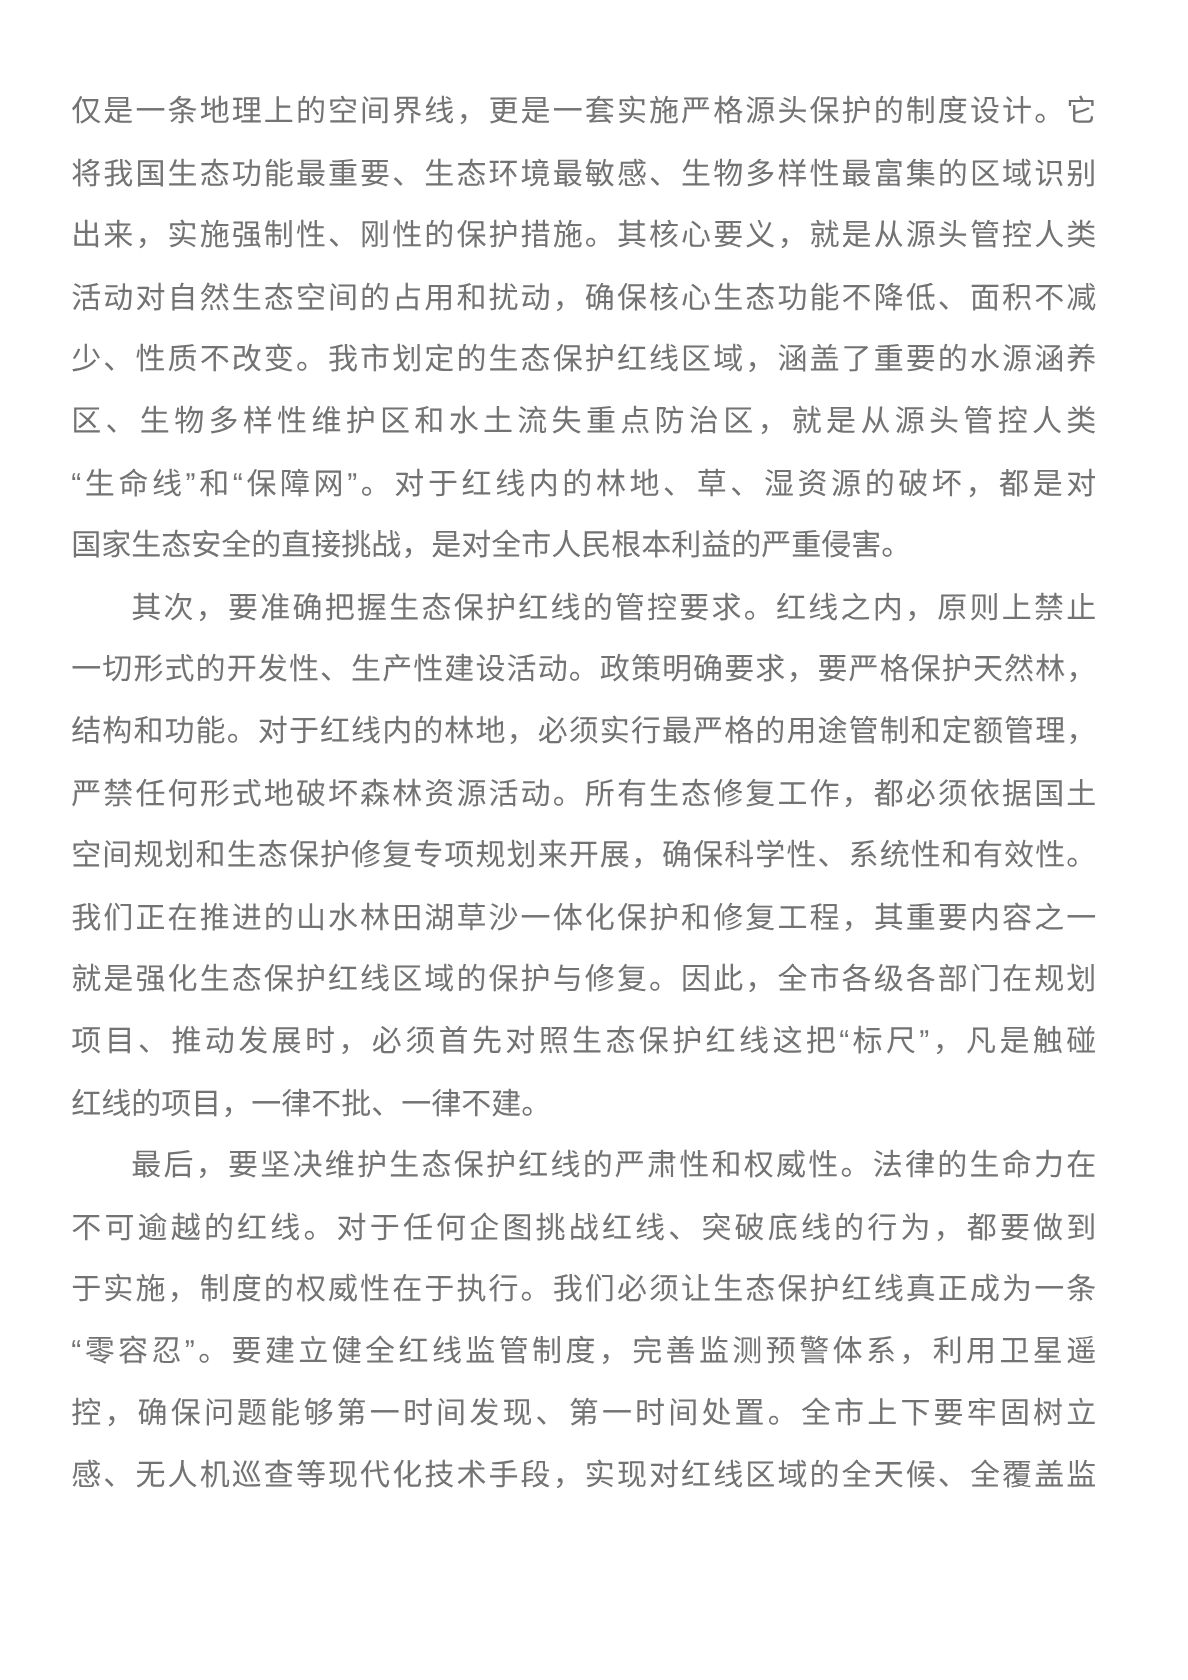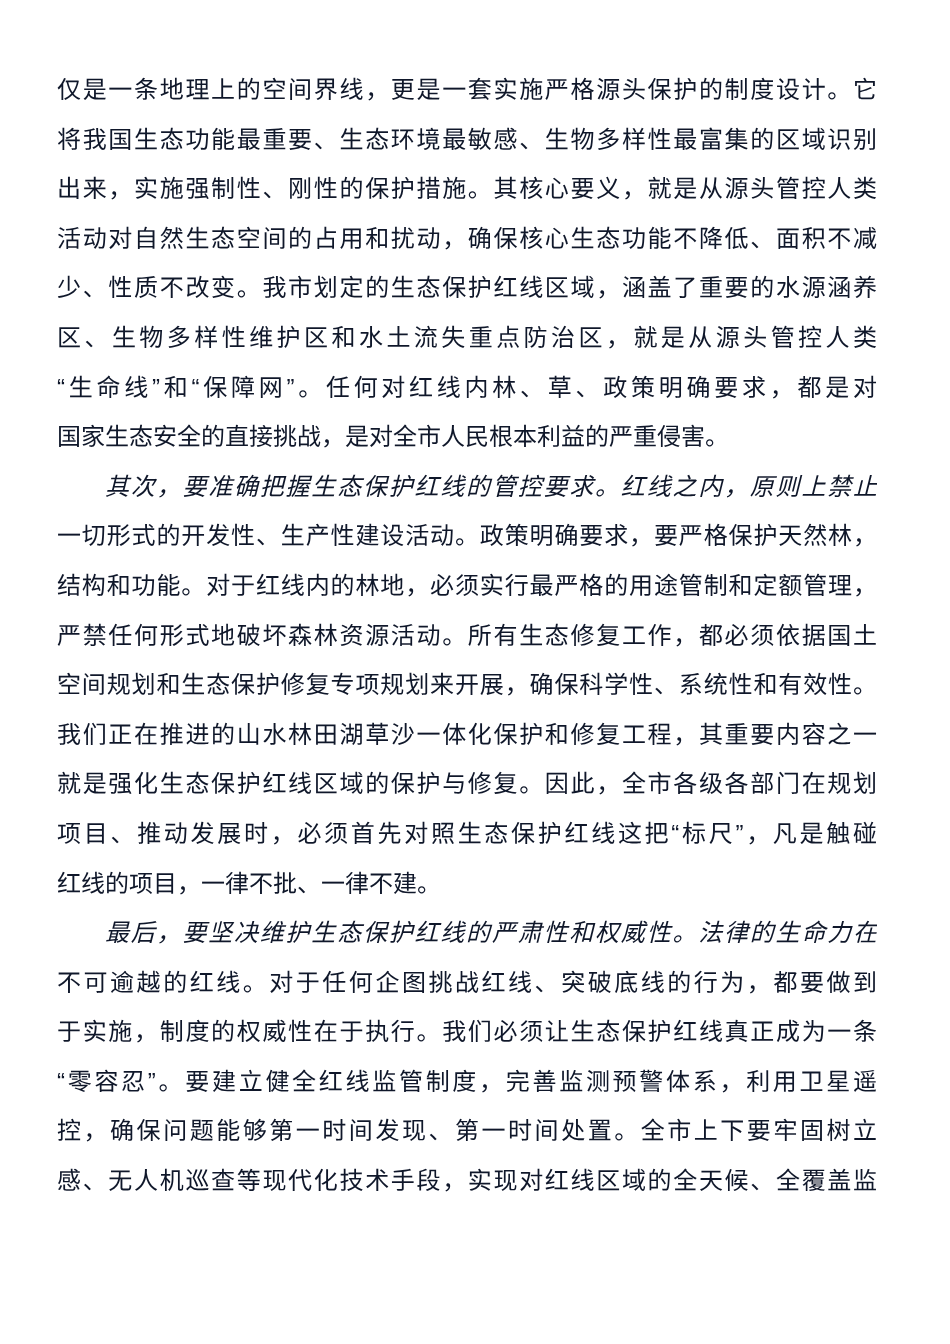--- a/index.html
+++ b/index.html
@@ -18,46 +18,45 @@
     position: absolute;
     left: 57px;
     top: 65px;
     width: 820px;
     color: #000000;
   }
   .line {
     height: 49.6px;
     line-height: 49.6px;
     font-size: 24px;
-    color: #0f172a;
+    color: #737373;
     text-align: justify;
     text-align-last: justify;
     overflow: hidden;
     white-space: normal;
     letter-spacing: 0;
   }
   .line.indent {
     text-indent: 2em;
-    font-style: italic;
   }
   .line.para-end {
     text-align-last: left;
   }
 </style>
 </head>
 <body>
 
 <div class="page">
   <div class="line">仅是一条地理上的空间界线，更是一套实施严格源头保护的制度设计。它</div>
   <div class="line">将我国生态功能最重要、生态环境最敏感、生物多样性最富集的区域识别</div>
   <div class="line">出来，实施强制性、刚性的保护措施。其核心要义，就是从源头管控人类</div>
   <div class="line">活动对自然生态空间的占用和扰动，确保核心生态功能不降低、面积不减</div>
   <div class="line">少、性质不改变。我市划定的生态保护红线区域，涵盖了重要的水源涵养</div>
   <div class="line">区、生物多样性维护区和水土流失重点防治区，就是从源头管控人类</div>
-  <div class="line">“生命线”和“保障网”。任何对红线内林、草、政策明确要求，都是对</div>
+  <div class="line">“生命线”和“保障网”。对于红线内的林地、草、湿资源的破坏，都是对</div>
   <div class="line para-end">国家生态安全的直接挑战，是对全市人民根本利益的严重侵害。</div>
   <div class="line indent">其次，要准确把握生态保护红线的管控要求。红线之内，原则上禁止</div>
   <div class="line">一切形式的开发性、生产性建设活动。政策明确要求，要严格保护天然林，</div>
   <div class="line">结构和功能。对于红线内的林地，必须实行最严格的用途管制和定额管理，</div>
   <div class="line">严禁任何形式地破坏森林资源活动。所有生态修复工作，都必须依据国土</div>
   <div class="line">空间规划和生态保护修复专项规划来开展，确保科学性、系统性和有效性。</div>
   <div class="line">我们正在推进的山水林田湖草沙一体化保护和修复工程，其重要内容之一</div>
   <div class="line">就是强化生态保护红线区域的保护与修复。因此，全市各级各部门在规划</div>
   <div class="line">项目、推动发展时，必须首先对照生态保护红线这把“标尺”，凡是触碰</div>
   <div class="line para-end">红线的项目，一律不批、一律不建。</div>

